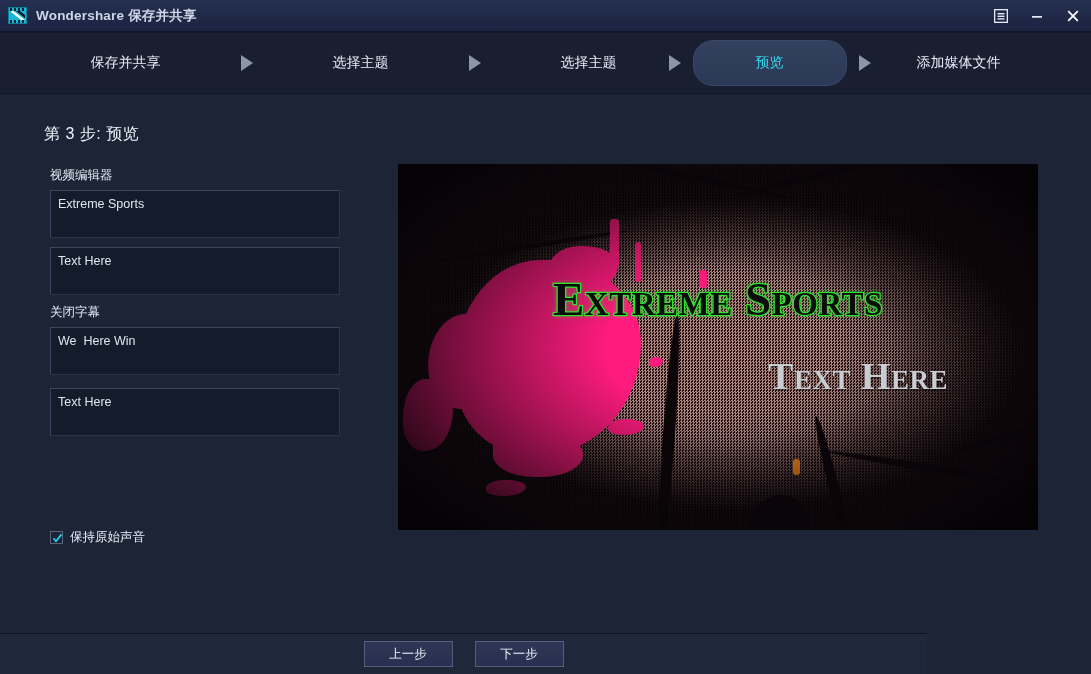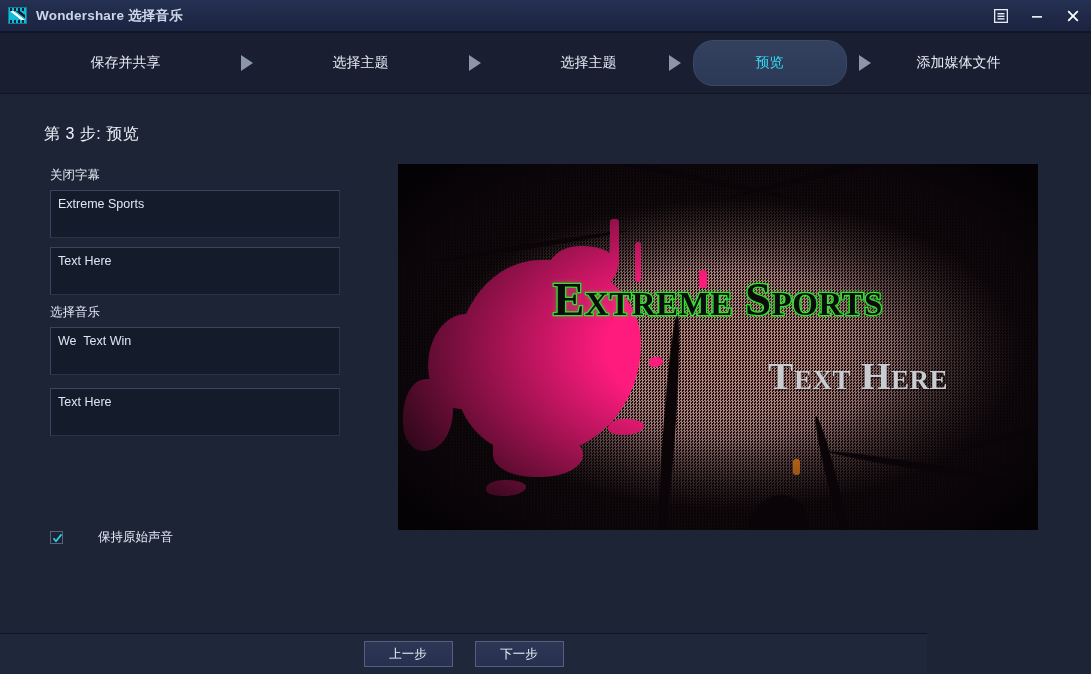--- a/index.html
+++ b/index.html
@@ -106,21 +106,21 @@
     color: #dfe6f2; font-size: 12.5px;
     padding: 6px 0 0 7px;
     white-space: pre;
     overflow: hidden;
   }
   .sp-8 { height: 9px; }
   .sp-14 { height: 13px; }
 
   .checkrow {
     position: absolute; left: 50px; top: 435px;
-    display: flex; align-items: center; gap: 28px;
+    display: flex; align-items: center;
   }
   .checkbox {
     width: 13px; height: 13px;
     background: #1b2335;
     border: 1px solid #5b6party;
     border: 1px solid #566party;
     border: 1px solid #5a6casa;
     border: 1px solid #57637d;
     position: relative; flex: none;
   }
@@ -218,21 +218,21 @@
 </style>
 </head>
 <body>
 
 <div class="titlebar">
   <div class="app-logo">
     <div class="strip-t"></div>
       <div class="diag"></div>
       <div class="strip-b"></div>
   </div>
-  <div class="app-title">Wondershare 选择音乐</div>
+  <div class="app-title">Wondershare 保存并共享</div>
   <div class="win-btns">
     <div class="win-btn">
       <svg width="14" height="14" viewBox="0 0 14 14">
         <rect x="0.5" y="0.5" width="13" height="13" fill="none" stroke="#e6ebf5" stroke-width="1.6"></rect>
         <rect x="3.5" y="4" width="7" height="1.4" fill="#e6ebf5"></rect>
         <rect x="3.5" y="6.6" width="7" height="1.4" fill="#e6ebf5"></rect>
         <rect x="3.5" y="9.2" width="7" height="1.4" fill="#e6ebf5"></rect>
       </svg>
     </div>
     <div class="win-btn">
@@ -266,27 +266,27 @@
   <div class="step-arrow"></div>
   <div class="sp" style="width:40px"></div>
   <div class="step">添加媒体文件</div>
 </div>
 
 <div class="body-area">
 
   <div class="page-title">第 3 步: 预览</div>
 
   <div class="left-panel">
-    <span class="field-label">关闭字幕</span>
+    <span class="field-label">视频编辑器</span>
     <div class="textbox">Extreme Sports</div>
     <div class="sp-8"></div>
     <div class="textbox">Text Here</div>
     <div class="sp-8"></div>
-    <span class="field-label">选择音乐</span>
-    <div class="textbox">We  Text Win</div>
+    <span class="field-label">关闭字幕</span>
+    <div class="textbox">We  Here Win</div>
     <div class="sp-14"></div>
     <div class="textbox">Text Here</div>
   </div>
 
   <div class="checkrow">
     <span class="checkbox">
       <svg width="11" height="11" viewBox="0 0 11 11">
         <path d="M1.5 5.2 L4 8.2 L9.5 1.4" stroke="#2ad7ea" stroke-width="1.7" fill="none"></path>
       </svg>
     </span>

